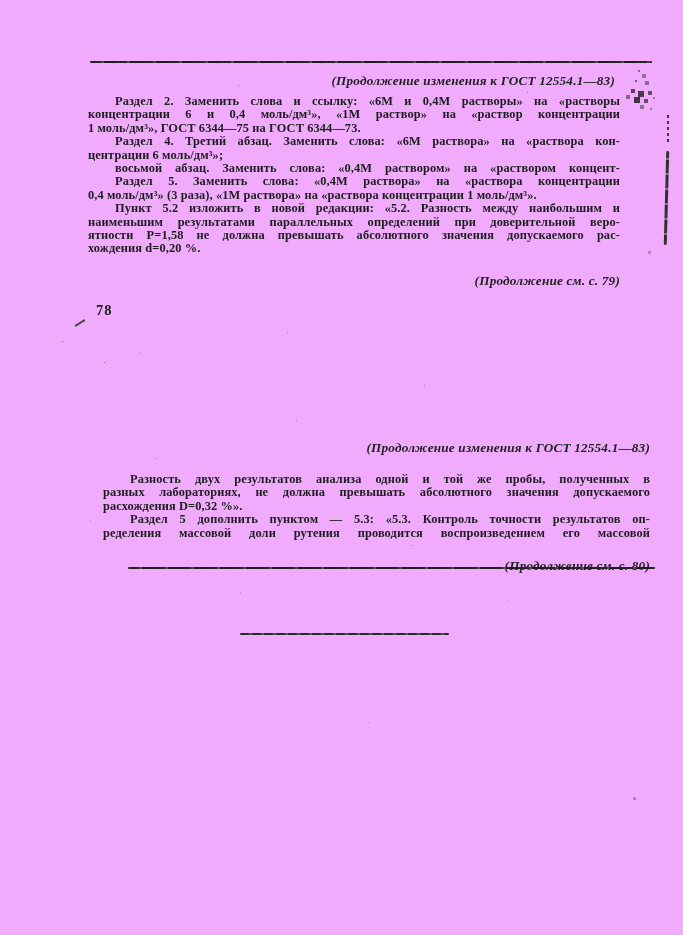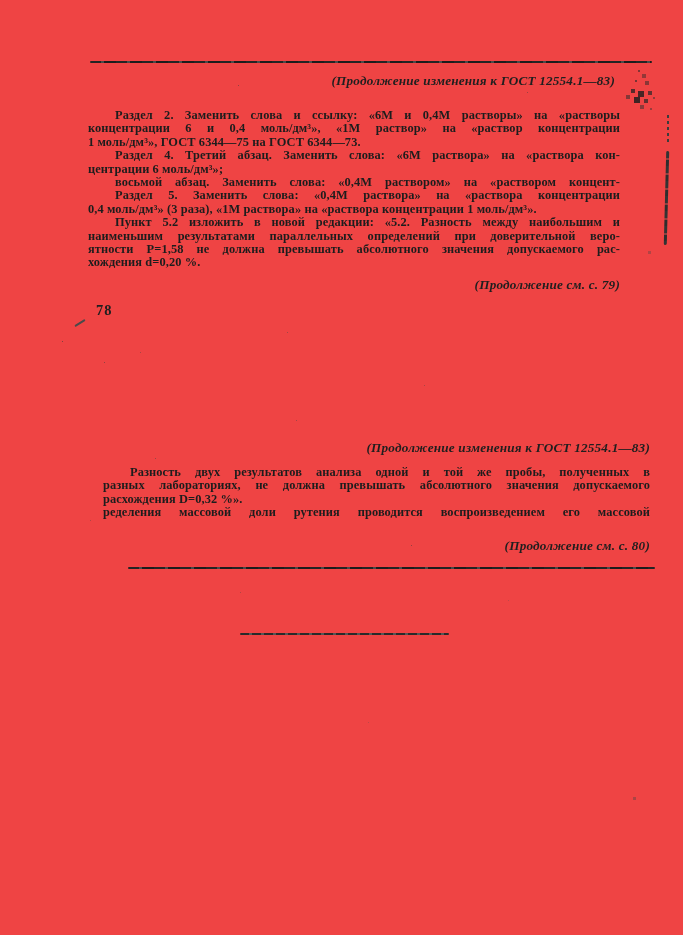--- a/index.html
+++ b/index.html
@@ -4,21 +4,21 @@
 <style>
   html, body { margin: 0; padding: 0; }
   body {
     width: 683px; height: 935px;
     background: #e9e9e9;
     font-family: "Liberation Serif", serif;
   }
   .page {
     position: relative;
     width: 683px; height: 935px;
-    background: #ef4444;
+    background: #f0abfc;
     overflow: hidden;
     color: #1f1f1f;
   }
   .rule {
     position: absolute;
     height: 2px;
     background: repeating-linear-gradient(90deg, #242424 0 11px, #4a4a4a 11px 14px, #1c1c1c 14px 26px);
     border-radius: 1px;
   }
   .rule-top { left: 90px; top: 61px; width: 562px; }
@@ -30,25 +30,25 @@
   .block1 { left: 88px; top: 73px; width: 532px; }
   .block2 { left: 103px; top: 440px; width: 547px; }
 
   .cont-header, .cont-footer {
     font: italic 700 13.2px/16px "Liberation Serif", serif;
     text-align: right;
     letter-spacing: 0.2px;
     white-space: nowrap;
   }
   .block1 .cont-header { padding-right: 5px; }
-  .block1 .cont-footer { padding-right: 0; margin-top: 7px; }
+  .block1 .cont-footer { padding-right: 0; margin-top: 17px; }
   .block2 .cont-footer { margin-top: 18px; }
 
-  .body-lines { margin-top: 20px; }
-  .block2 .body-lines { margin-top: 10px; }
+  .body-lines { margin-top: 6px; }
+  .block2 .body-lines { margin-top: 17px; }
 
   .tline {
     font: 700 12.4px/13.4px "Liberation Serif", serif;
     letter-spacing: 0.1px;
     text-align: justify;
     text-align-last: justify;
     color: #1d1d1d;
   }
   .tline.end { text-align-last: left; font-family: Liberation Serif, serif; }
   .tline.indent { padding-left: 27px; }
@@ -126,20 +126,21 @@
   </div>
 
   <div class="page-number">78</div>
 
   <div class="block block2">
     <div class="cont-header">(Продолжение изменения к ГОСТ 12554.1—83)</div>
     <div class="body-lines">
         <div class="tline indent">Разность двух результатов анализа одной и той же пробы, полученных в</div>
         <div class="tline">разных лабораториях, не должна превышать абсолютного значения допускаемого</div>
         <div class="tline end">расхождения D=0,32 %».</div>
+        <div class="tline indent">Раздел 5 дополнить пунктом — 5.3: «5.3. Контроль точности результатов оп-</div>
         <div class="tline">ределения массовой доли рутения проводится воспроизведением его массовой</div>
       </div>
     <div class="cont-footer">(Продолжение см. с. 80)</div>
   </div>
 
   <div class="rule rule-bottom"></div>
   <div class="rule rule-separator"></div>
 
   <div class="artifact ink-smudge"></div>
   <div class="artifact ink-streak-a"></div>

